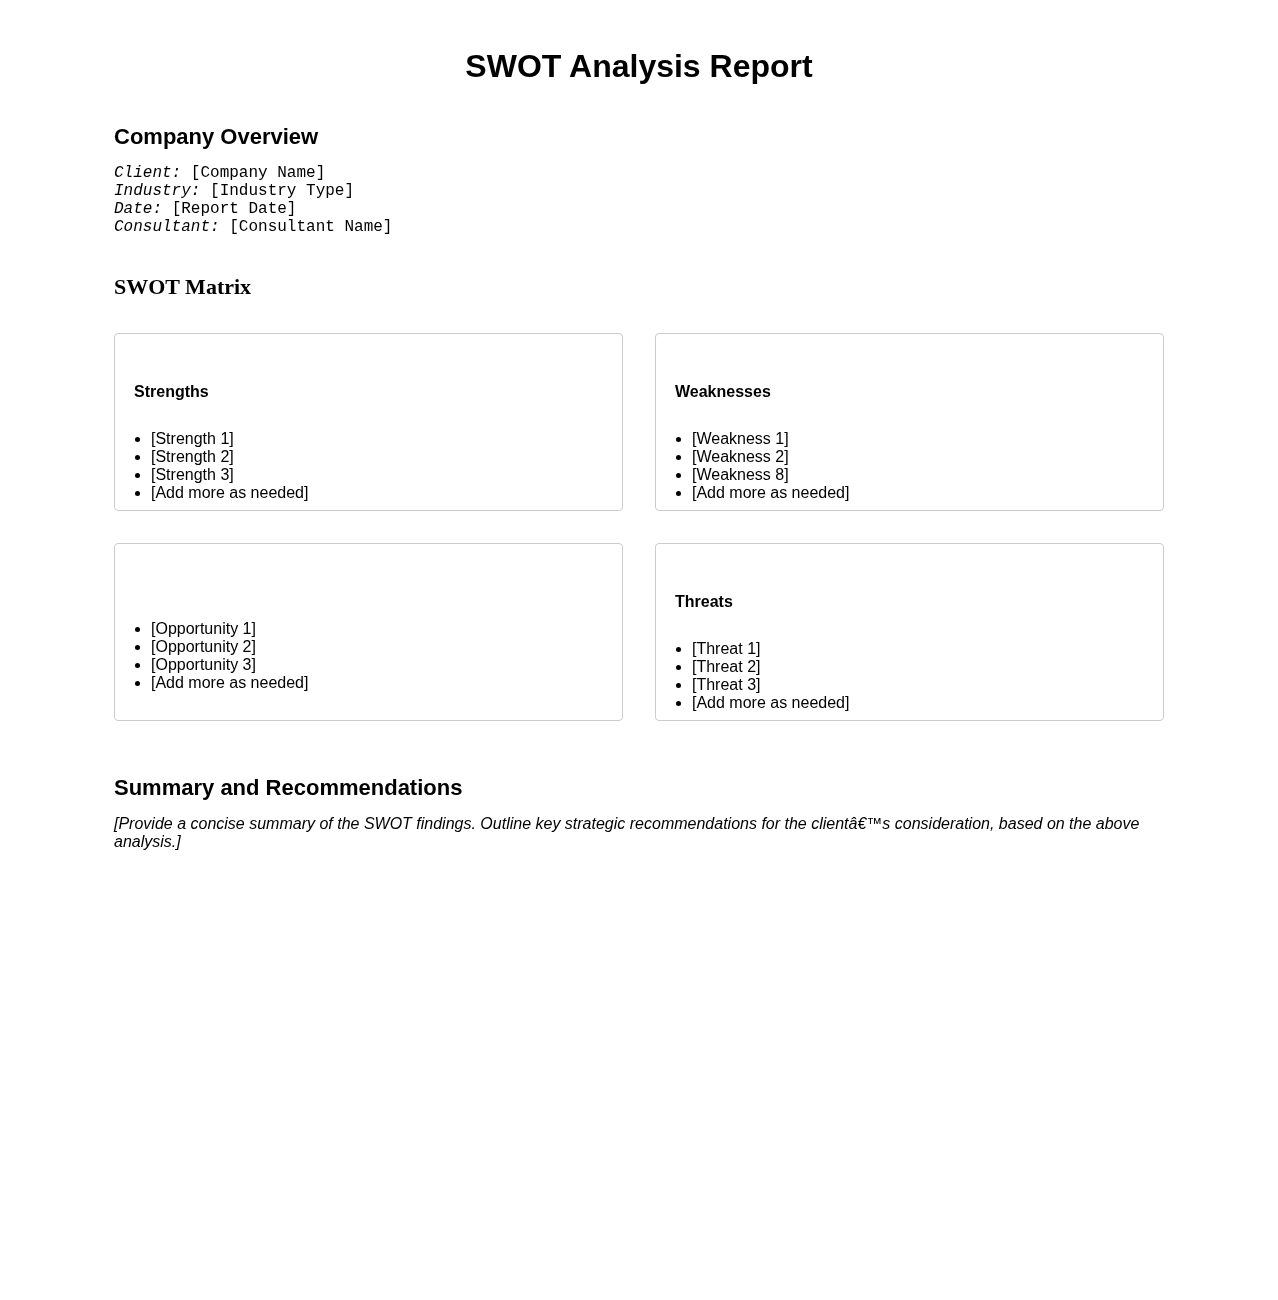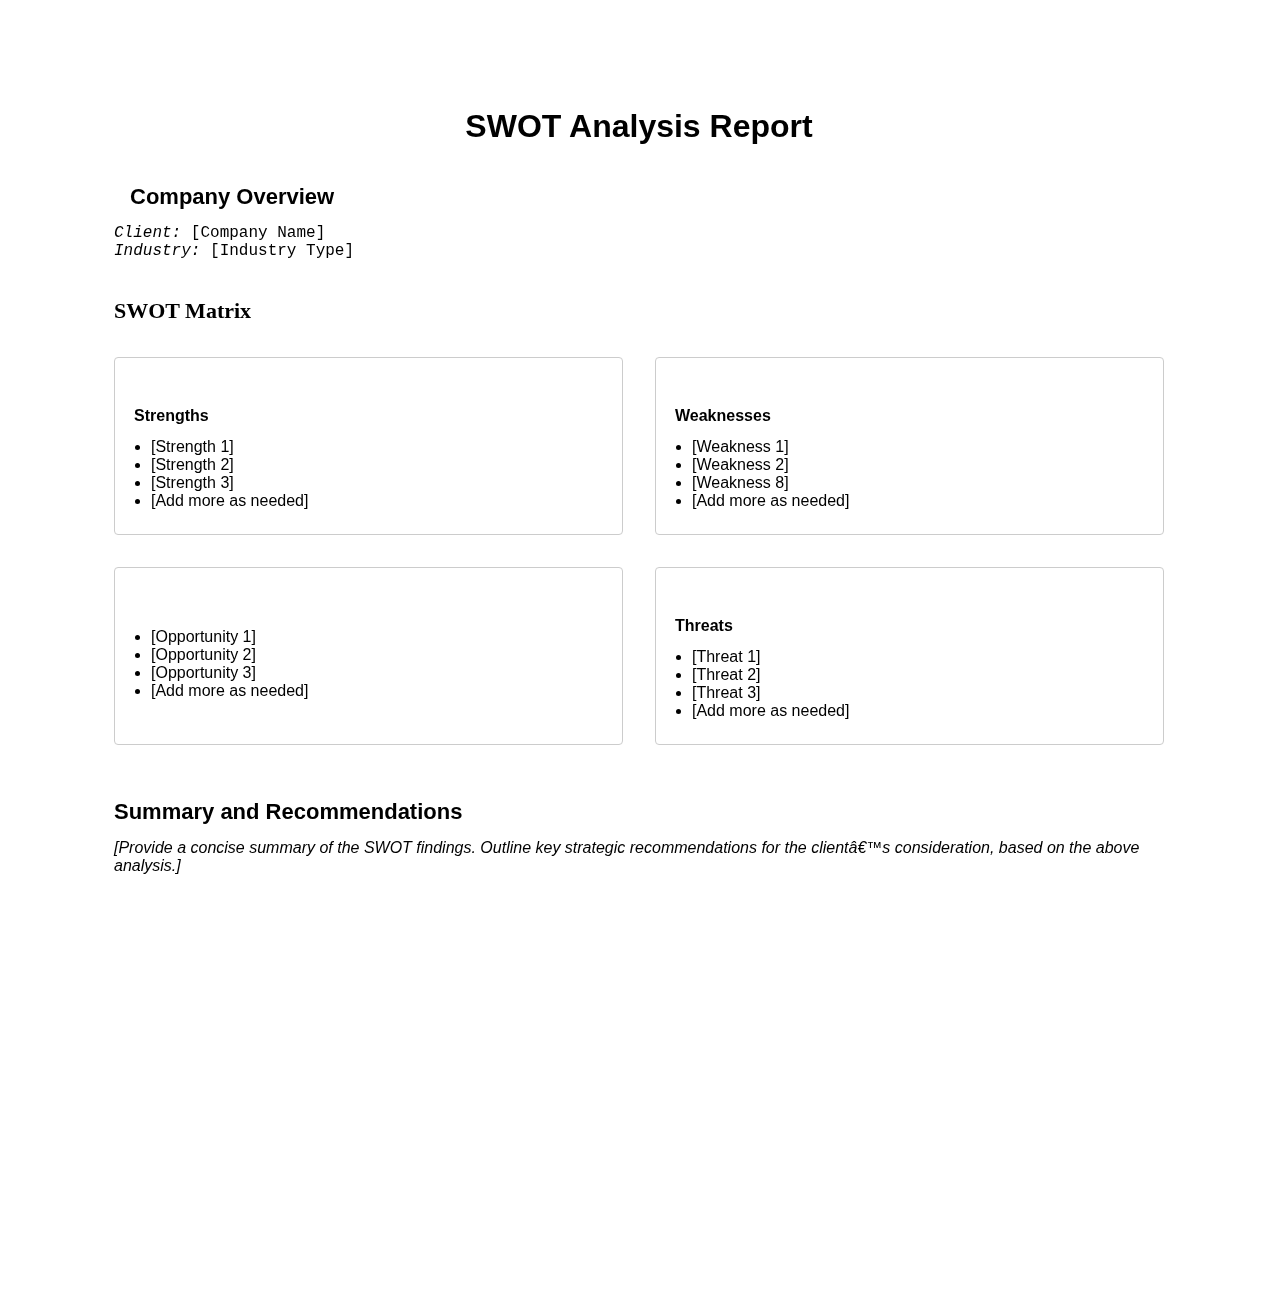--- a/index.html
+++ b/index.html
@@ -5,29 +5,29 @@
     html, body { margin: 0; padding: 0; background: #ffffff; }
     body {
       width: 1278px; height: 1300px;
       font-family: "Liberation Sans", sans-serif;
       color: #000;
       font-size: 16px;
       line-height: 18px;
     }
     .page { position: relative; padding: 0 114px; }
     h1 {
-      margin: 12px; padding-top: 96px;
+      margin: 0; padding-top: 48px;
       font-size: 32px; line-height: 36px; font-weight: bold;
       text-align: center; height: 36px;
     }
     h2 {
       font-size: 22px; line-height: 26px; font-weight: bold;
       margin: 0;
     }
-    .overview-h { margin-top: 40px; margin-left: 16px; }
+    .overview-h { margin-top: 40px; }
     .overview { margin-top: 14px; }
     .overview div { height: 18px; font-family: Liberation Mono, monospace; }
     .overview em { font-style: italic; }
     .matrix-h { margin-top: 38px; font-family: Liberation Serif, serif; }
     .grid {
       display: grid;
       grid-template-columns: 509px 509px;
       column-gap: 32px;
       row-gap: 32px;
       margin-top: 33px;
@@ -36,35 +36,37 @@
       border: 1px solid #cccccc;
       border-radius: 4px;
       height: 178px;
       box-sizing: border-box;
       padding: 48px 19px 0 19px;
     }
     .box h3 {
       margin: 0; font-size: 16px; line-height: 20px; font-weight: bold;
       height: 20px;
     }
-    .box ul { margin: 12px 0 0 0; padding-left: 17px; }
+    .box ul { margin: 28px 0 0 0; padding-left: 17px; }
     .box li { height: 18px; }
     .summary-h { margin-top: 54px; }
     .summary { margin-top: 14px; width: 1050px; font-style: italic; }
   </style>
 </head>
 <body>
 
 <div class="page">
   <h1>SWOT Analysis Report</h1>
 
   <h2 class="overview-h">Company Overview</h2>
   <div class="overview">
     <div><em>Client</em><em>:</em> <span>[Company Name]</span></div>
     <div><em>Industry</em><em>:</em> <span>[Industry Type]</span></div>
+    <div><em>Date</em><em>:</em> <span>[Report Date]</span></div>
+    <div><em>Consultant</em><em>:</em> <span>[Consultant Name]</span></div>
   </div>
 
   <h2 class="matrix-h">SWOT Matrix</h2>
   <div class="grid">
     <div class="box">
       <h3>Strengths</h3>
       <ul>
         <li>[Strength 1]</li>
         <li>[Strength 2]</li>
         <li>[Strength 3]</li>

